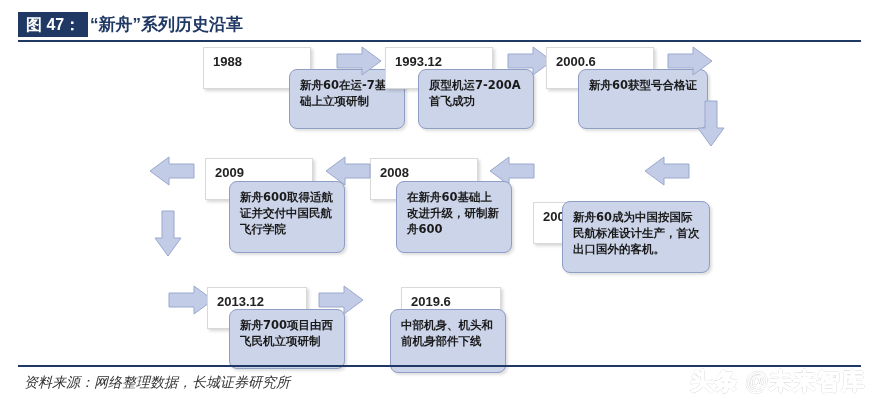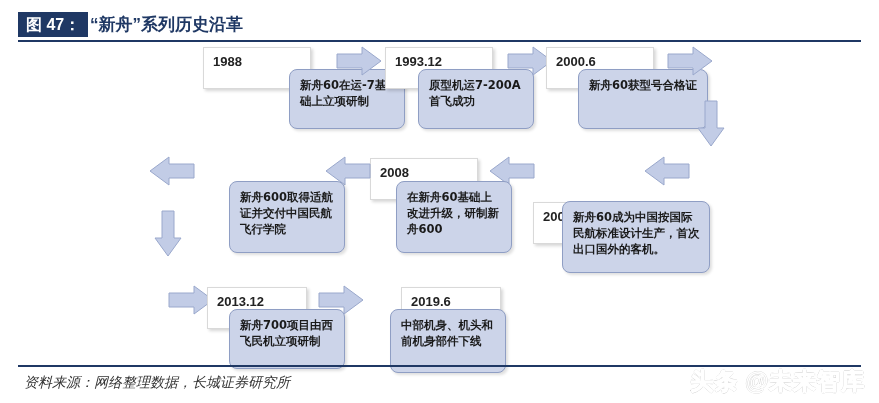--- a/index.html
+++ b/index.html
@@ -231,20 +231,23 @@
     <div class="body-card" style="left:396px; top:139px; width:116px; height:72px;">
       <span class="body-text">在新舟60基础上改进升级，研制新舟600</span>
     </div>
 
     <div class="arrow" style="left:325px; top:113px;">
       <svg width="46" height="32" viewBox="0 0 46 32">
         <polygon points="45,9 20,9 20,2 1,16 20,30 20,23 45,23" fill="#c2cce6" stroke="#9aa8cc" stroke-width="1"></polygon>
       </svg>
     </div>
 
+    <div class="date-card" style="left:205px; top:116px; width:108px; height:42px;">
+      <span class="date-text">2009</span>
+    </div>
     <div class="body-card" style="left:229px; top:139px; width:116px; height:72px;">
       <span class="body-text">新舟600取得适航证并交付中国民航飞行学院</span>
     </div>
 
     <div class="arrow" style="left:149px; top:113px;">
       <svg width="46" height="32" viewBox="0 0 46 32">
         <polygon points="45,9 20,9 20,2 1,16 20,30 20,23 45,23" fill="#c2cce6" stroke="#9aa8cc" stroke-width="1"></polygon>
       </svg>
     </div>
 

